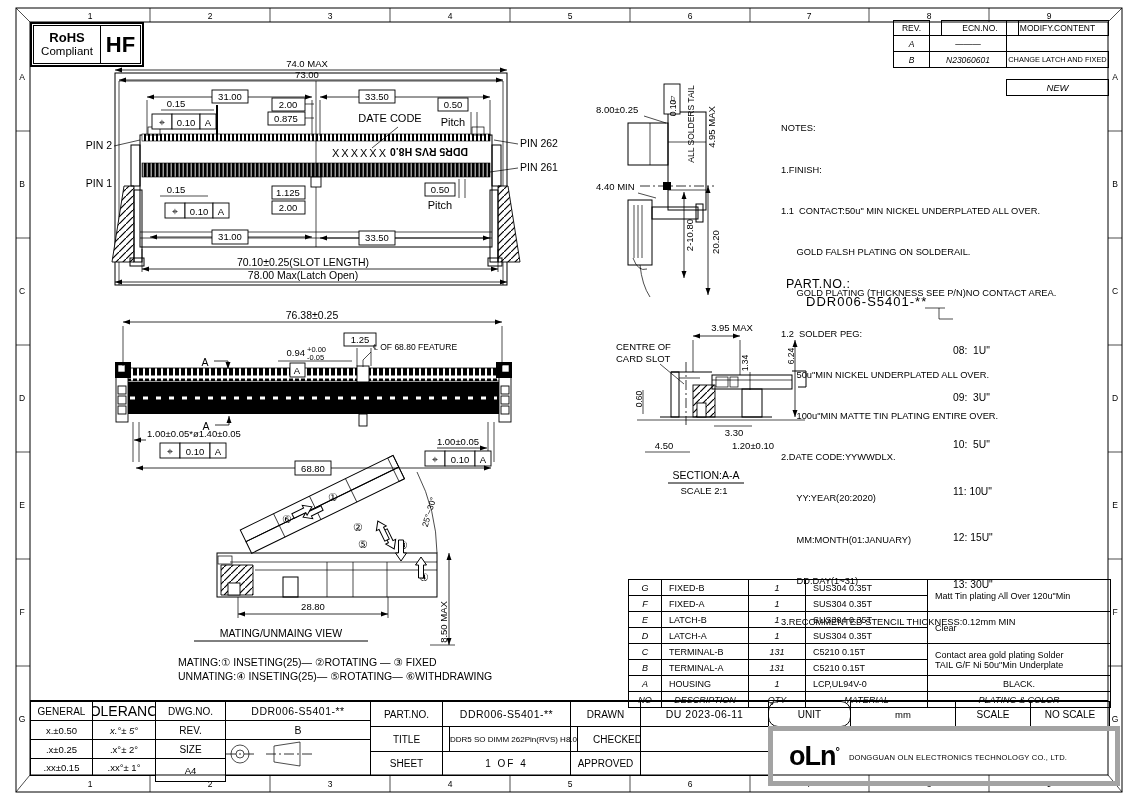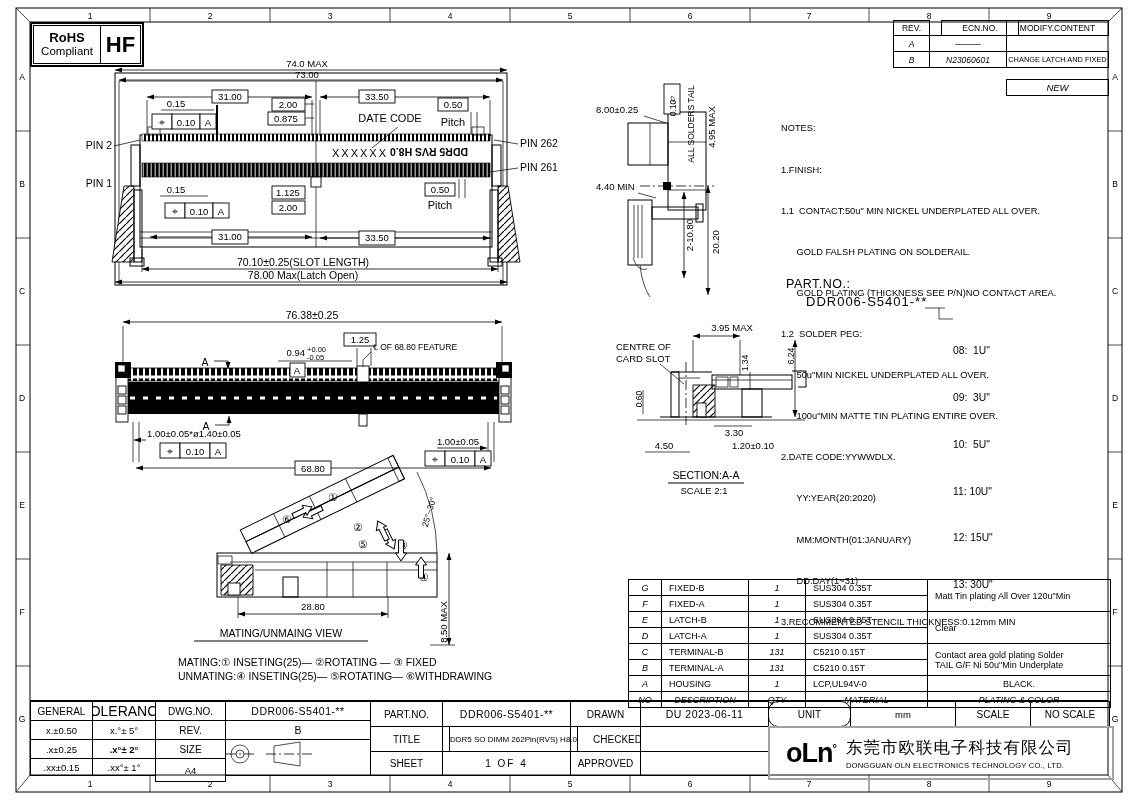--- a/index.html
+++ b/index.html
@@ -29,21 +29,21 @@
   .bom table{border-collapse:collapse;table-layout:fixed;width:482px;}
   .bom td{border:1px solid #000;height:15px;padding:0 0 0 7px;font-size:9px;overflow:hidden;white-space:nowrap;}
   .bom td.c{text-align:center;padding:0;}
   
   .rohs{position:absolute;left:30px;top:22px;width:110px;height:41px;border:2px solid #000;}
   .rohs-in{position:absolute;left:1px;top:1px;right:1px;bottom:1px;border:1px solid #000;display:flex;}
   .rohs-l{width:66px;border-right:1px solid #000;display:flex;flex-direction:column;align-items:center;justify-content:center;line-height:1.1;}
   .rohs-r{flex:1;display:flex;align-items:center;justify-content:center;font-weight:bold;font-size:22px;}
   
   .tb{position:absolute;left:30px;top:700px;width:1078px;height:75px;border-top:1.5px solid #000;font-size:9.5px;}
-  .company{position:absolute;left:738px;top:25px;width:342px;height:50px;border:2px solid #a3a3a3;display:flex;align-items:center;}
+  .company{position:absolute;left:738px;top:25px;width:342px;height:50px;border:5px solid #a3a3a3;display:flex;align-items:center;}
   .logo{font-weight:bold;font-size:27px;letter-spacing:-1px;margin:0 10px 0 16px;}
   .logo sup{font-size:11px;}
   .comp-cn{font-size:16.5px;letter-spacing:1px;}
   .comp-en{font-size:7.6px;letter-spacing:0.2px;margin-top:2px;}
 </style>
 </head>
 <body>
 
 <div class="page">
 
@@ -561,23 +561,23 @@
     <td class="c ital">PLATING &amp; COLOR</td>
   </tr>
 </tbody>
       </table>
 </div>
 
 <div class="tb">
   <div class="cell" style="left:0;top:0;width:63px;height:20px;font-size:10px;">GENERAL</div>
   <div class="cell" style="left:62px;top:0;width:64px;height:20px;font-size:14px;">TOLERANCE</div>
   <div class="cell" style="left:0;top:19px;width:63px;height:20px;">x.±0.50</div>
-  <div class="cell" style="left:62px;top:19px;width:64px;height:20px;">x.°± 5°</div>
+  <div class="cell" style="left:62px;top:19px;width:64px;height:20px;font-style:italic;">x.°± 5°</div>
   <div class="cell" style="left:0;top:38px;width:63px;height:20px;">.x±0.25</div>
-  <div class="cell" style="left:62px;top:38px;width:64px;height:20px;font-weight:bold;">.x°± 2°</div>
+  <div class="cell" style="left:62px;top:38px;width:64px;height:20px;">.x°± 2°</div>
   <div class="cell" style="left:0;top:57px;width:63px;height:18px;">.xx±0.15</div>
   <div class="cell" style="left:62px;top:57px;width:64px;height:18px;">.xx°± 1°</div>
 
   <div class="cell" style="left:125px;top:0;width:71px;height:20px;font-size:10px;">DWG.NO.</div>
   <div class="cell" style="left:195px;top:0;width:146px;height:20px;font-size:10.5px;letter-spacing:0.5px;">DDR006-S5401-**</div>
   <div class="cell" style="left:125px;top:19px;width:71px;height:20px;font-size:10px;">REV.</div>
   <div class="cell" style="left:195px;top:19px;width:146px;height:20px;font-size:10.5px;">B</div>
   <div class="cell" style="left:125px;top:38px;width:71px;height:20px;font-size:10px;">SIZE</div>
   <div class="cell" style="left:125px;top:57px;width:71px;height:24px;">A4</div>
   <div class="cell" style="left:195px;top:38px;width:146px;height:37px;">
@@ -605,19 +605,18 @@
   <div class="cell" style="left:610px;top:50px;width:129px;height:25px;"></div>
 
   <div class="cell" style="left:738px;top:0;width:83px;height:26px;font-size:10px;border-radius:10px;">UNIT</div>
   <div class="cell" style="left:820px;top:0;width:106px;height:26px;">mm</div>
   <div class="cell" style="left:925px;top:0;width:76px;height:26px;font-size:10px;">SCALE</div>
   <div class="cell" style="left:1000px;top:0;width:80px;height:26px;font-size:10px;">NO SCALE</div>
 
   <div class="company">
     <div class="logo"><span>oLn</span><sup>°</sup></div>
     <div>
-      <div class="comp-cn">东莞市欧联电子科技有限公司</div>
       <div class="comp-en">DONGGUAN OLN ELECTRONICS TECHNOLOGY CO., LTD.</div>
     </div>
   </div>
 </div>
 
 </div>
 
 </body></html>

